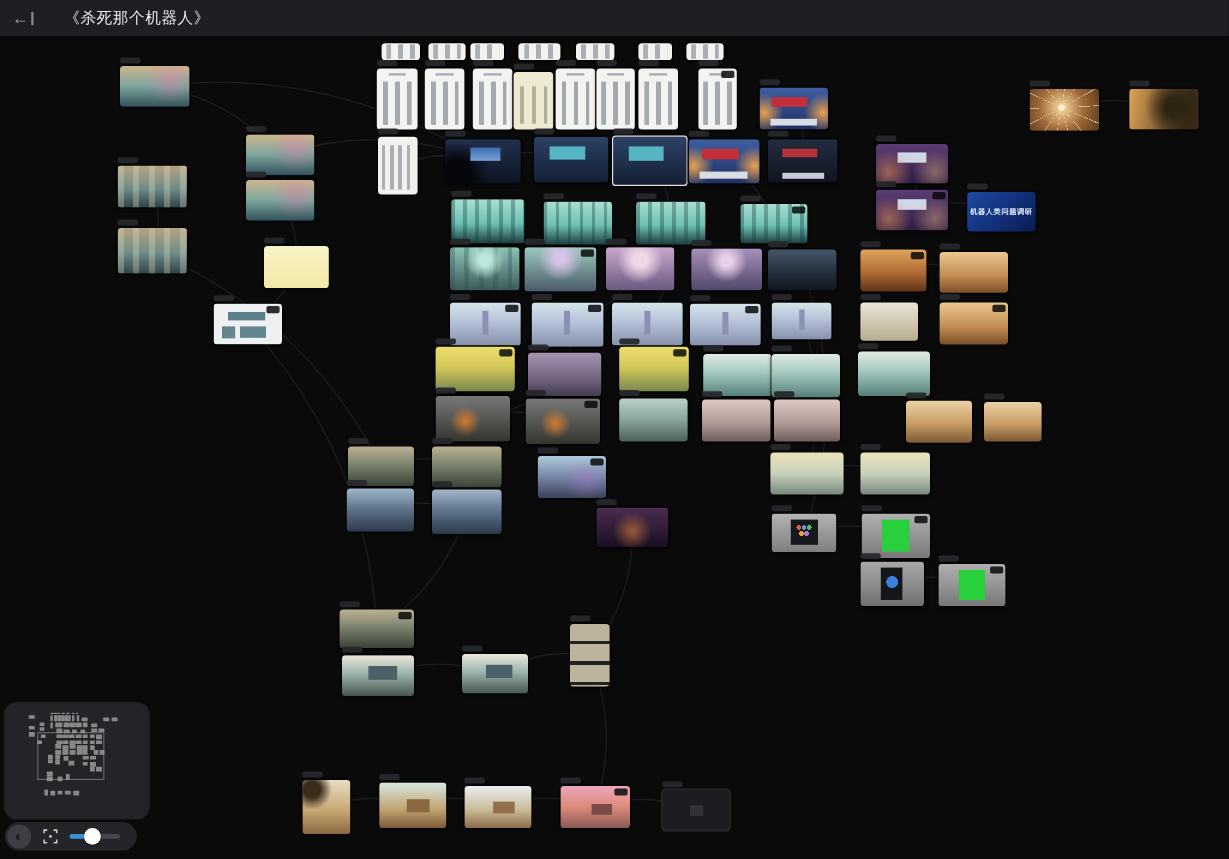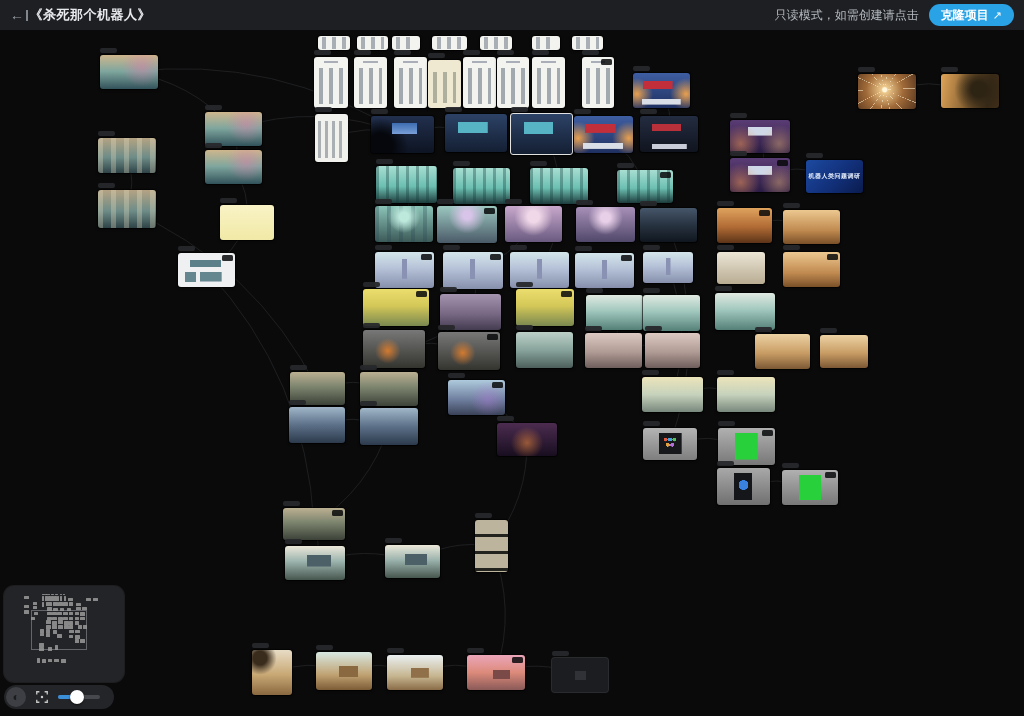--- a/index.html
+++ b/index.html
@@ -5,21 +5,21 @@
   html,body{margin:0;padding:0;background:#0a0a0b;width:1024px;height:716px;overflow:hidden;
     font-family:"Liberation Sans","DejaVu Sans",sans-serif;-webkit-font-smoothing:antialiased;}
   .stage{position:relative;width:1024px;height:716px;background:#0a0a0b;}
 
   
   .topbar{position:absolute;top:0;left:0;right:0;height:30px;background:#1d1f23;z-index:30;
     display:flex;align-items:center;padding:0 10px;box-sizing:border-box;}
   .back{display:flex;align-items:center;gap:2px;color:#9aa0a6;cursor:pointer;}
   .back .arrow{font-size:14px;line-height:1;}
   .back .bar{width:1.5px;height:11px;background:#82878d;}
-  .doc-title{margin-left:2px;color:#e8eaed;font-size:13px;font-weight:700;letter-spacing:.5px;}
+  .doc-title{margin-left:26px;color:#e8eaed;font-size:13px;font-weight:400;letter-spacing:.5px;}
   .topbar-right{margin-left:auto;display:flex;align-items:center;gap:10px;}
   .readonly-hint{color:#b7bcc2;font-size:12px;}
   .clone-btn{display:inline-flex;align-items:center;gap:4px;background:#2aa2e6;color:#fff;
     font-size:12px;font-weight:700;border:none;border-radius:14px;height:22px;padding:0 12px;cursor:pointer;}
   .clone-btn .up-arrow{font-size:11px;font-weight:400;}
 
   
   .canvas{position:absolute;inset:0;z-index:1;}
   svg.edges{position:absolute;inset:0;}
   .nodes{position:absolute;inset:0;}
@@ -457,27 +457,20 @@
         </div>
       </div>
   </div>
 
   <div class="topbar">
     <div class="back">
       <span class="arrow">←</span>
       <span class="bar"></span>
     </div>
     <div class="doc-title">《杀死那个机器人》</div>
-    <div class="topbar-right">
-      <span class="readonly-hint">只读模式，如需创建请点击</span>
-      <button class="clone-btn">
-        <span>克隆项目</span>
-        <span class="up-arrow">↗</span>
-      </button>
-    </div>
   </div>
 
   <div class="minimap">
     <div class="mini-viewport" style="left: 27px; top: 24px; width: 54px; height: 38px;"></div>
   <span class="mini-dot" style="left: 20.2px; top: 9.8px; width: 4.8px; height: 3.6px;"></span>
       <span class="mini-dot" style="left: 28.8px; top: 15.8px; width: 4.7px; height: 3.6px;"></span>
       <span class="mini-dot" style="left: 20px; top: 18.5px; width: 4.8px; height: 3.7px;"></span>
       <span class="mini-dot" style="left: 28.8px; top: 19.8px; width: 4.7px; height: 3.6px;"></span>
       <span class="mini-dot" style="left: 20px; top: 23.9px; width: 4.8px; height: 4px;"></span>
       <span class="mini-dot" style="left: 30px; top: 25.5px; width: 4.4px; height: 3.7px;"></span>

